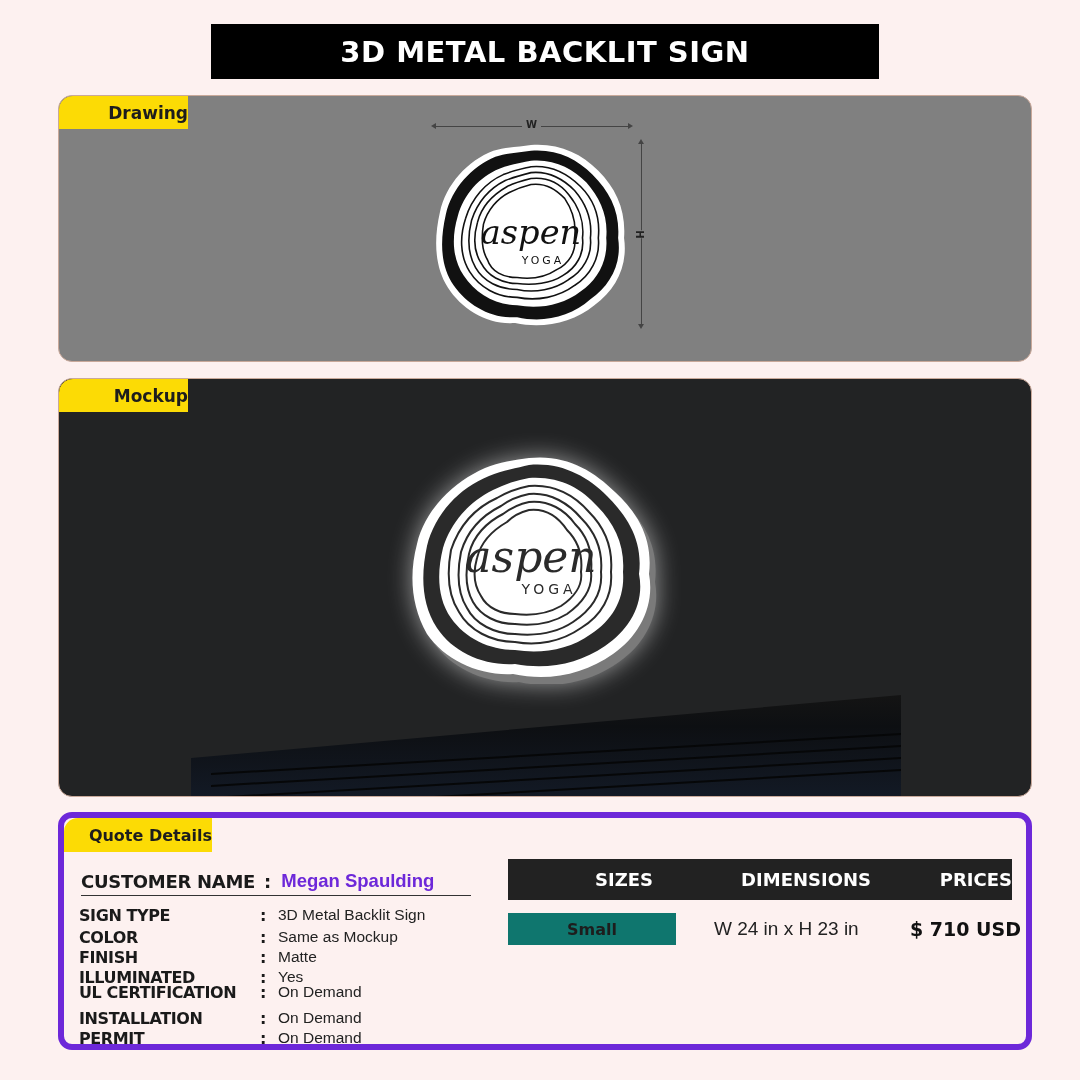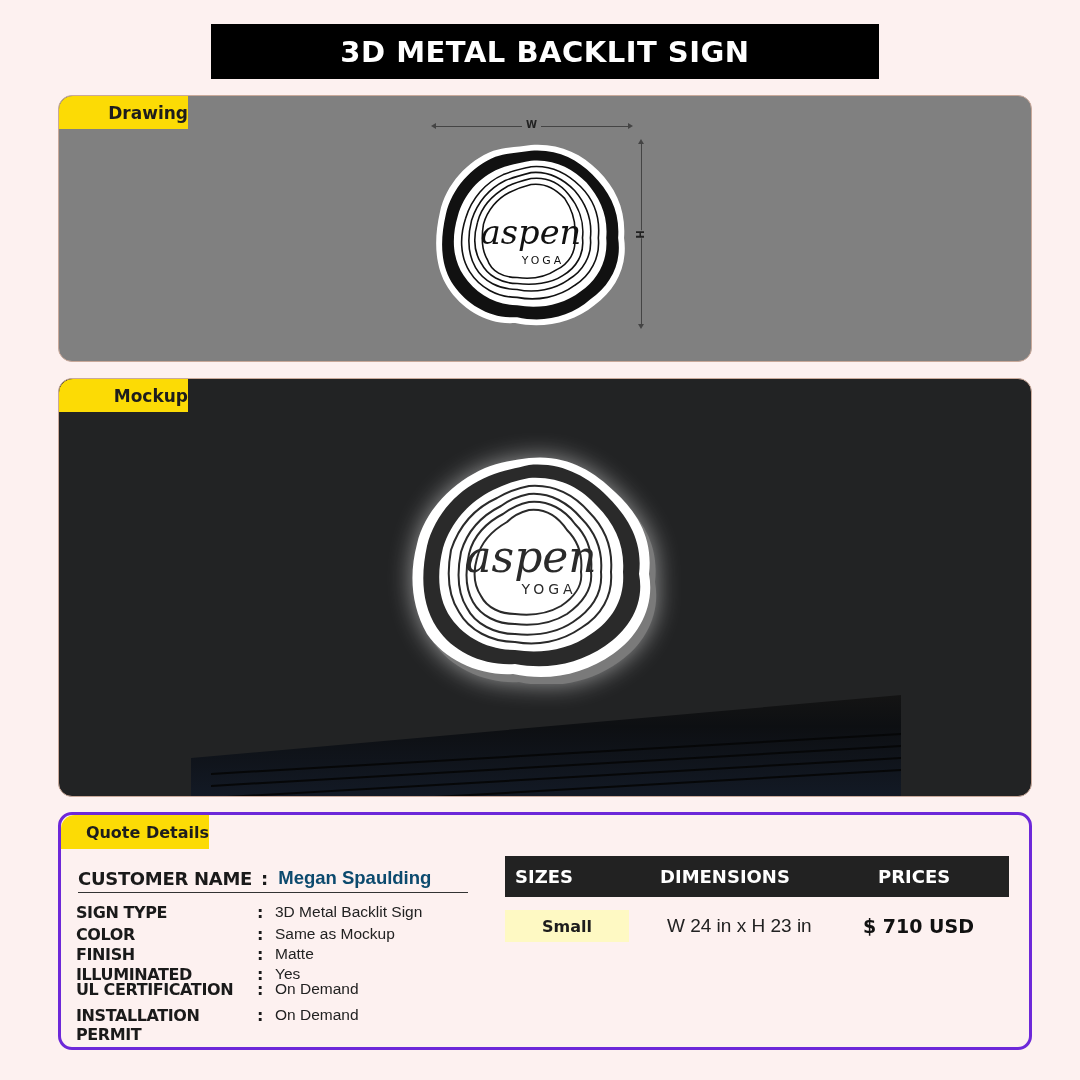--- a/index.html
+++ b/index.html
@@ -43,44 +43,44 @@
 
   .building {
     position: absolute; left: 132px; top: 316px; width: 710px; height: 105px;
     background: linear-gradient(180deg, #141414 0%, #0d0f12 30%, #131a26 100%);
     clip-path: polygon(0 60%, 100% 0, 100% 100%, 0 100%);
   }
   .building .slat { position: absolute; left: 20px; right: 0; height: 2px; background: #060708; }
 
   .quote {
     position: absolute; left: 58px; top: 812px; width: 974px; height: 238px;
-    border: 3px solid #6d28d9; border-radius: 14px; background: #fdf1f0; overflow: hidden;
+    border: 6px solid #6d28d9; border-radius: 14px; background: #fdf1f0; overflow: hidden;
   }
   .quote .tab-label { width: 148px; height: 34px; }
   .quote .tab-label span { font-size: 16px; }
 
   .cust { position: absolute; left: 17px; top: 49px; width: 390px; height: 29px; border-bottom: 1.5px solid #333; display: flex; align-items: center; }
   .cust .k { font-weight: 700; font-size: 18px; letter-spacing: -0.3px; }
   .cust .sep { font-weight: 700; font-size: 18px; margin: 0 10px 0 9px; }
-  .cust .v { font-weight: 700; font-size: 18.5px; color: #0c4a6e; font-family: "Liberation Sans", sans-serif; text-align: right; }
+  .cust .v { font-weight: 700; font-size: 18.5px; color: #6d28d9; font-family: "Liberation Sans", sans-serif; text-align: right; }
 
   .spec { position: absolute; left: 15px; font-size: 16px; display: flex; align-items: center; height: 20px; }
   .spec .k { width: 181px; font-weight: 700; letter-spacing: -0.4px; }
   .spec .sep { width: 18px; font-weight: 700; }
   .spec .v { font-family: "Liberation Sans", sans-serif; font-size: 15.5px; color: #222; }
 
   .price-head {
     position: absolute; left: 444px; top: 41px; width: 504px; height: 41px; background: #222;
     display: flex; align-items: center; color: #fff; font-weight: 700; font-size: 18px;
   }
-  .price-head span { text-align: left; padding-left: 10px; }
+  .price-head span { text-align: right; padding-left: 10px; }
   .ph1 { width: 145px; } .ph2 { width: 218px; } .ph3 { width: 141px; }
 
   .row { position: absolute; left: 444px; height: 32px; display: flex; align-items: center; }
-  .row .size { width: 124px; height: 32px; background: #fef9c3; display: flex; align-items: center; justify-content: center; font-weight: 700; font-size: 16px; color: #1d1d1d; }
+  .row .size { width: 168px; height: 32px; background: #0f766e; display: flex; align-items: center; justify-content: center; font-weight: 700; font-size: 16px; color: #1d1d1d; }
   .row .dim { width: 208px; padding-left: 12px; font-size: 19px; font-family: "Liberation Sans", sans-serif; color: #222; margin-left: 26px; }
   .row .price { width: 142px; font-weight: 700; font-size: 19px; color: #111; }
 </style>
 </head>
 <body>
 
 <div class="title-bar">
   <span>3D METAL BACKLIT SIGN</span>
 </div>
 
@@ -174,21 +174,21 @@
   <div class="spec" style="top:164px;">
     <span class="k">UL CERTIFICATION</span>
     <span class="sep">:</span>
     <span class="v">On Demand</span>
   </div>
   <div class="spec" style="top:190px;">
     <span class="k">INSTALLATION</span>
     <span class="sep">:</span>
     <span class="v">On Demand</span>
   </div>
-  <div class="spec" style="top:210px;flex-direction:column;">
+  <div class="spec" style="top:210px;">
     <span class="k">PERMIT</span>
     <span class="sep">:</span>
     <span class="v">On Demand</span>
   </div>
 
   <div class="price-head">
     <span class="ph1">SIZES</span>
     <span class="ph2">DIMENSIONS</span>
     <span class="ph3">PRICES</span>
   </div>

